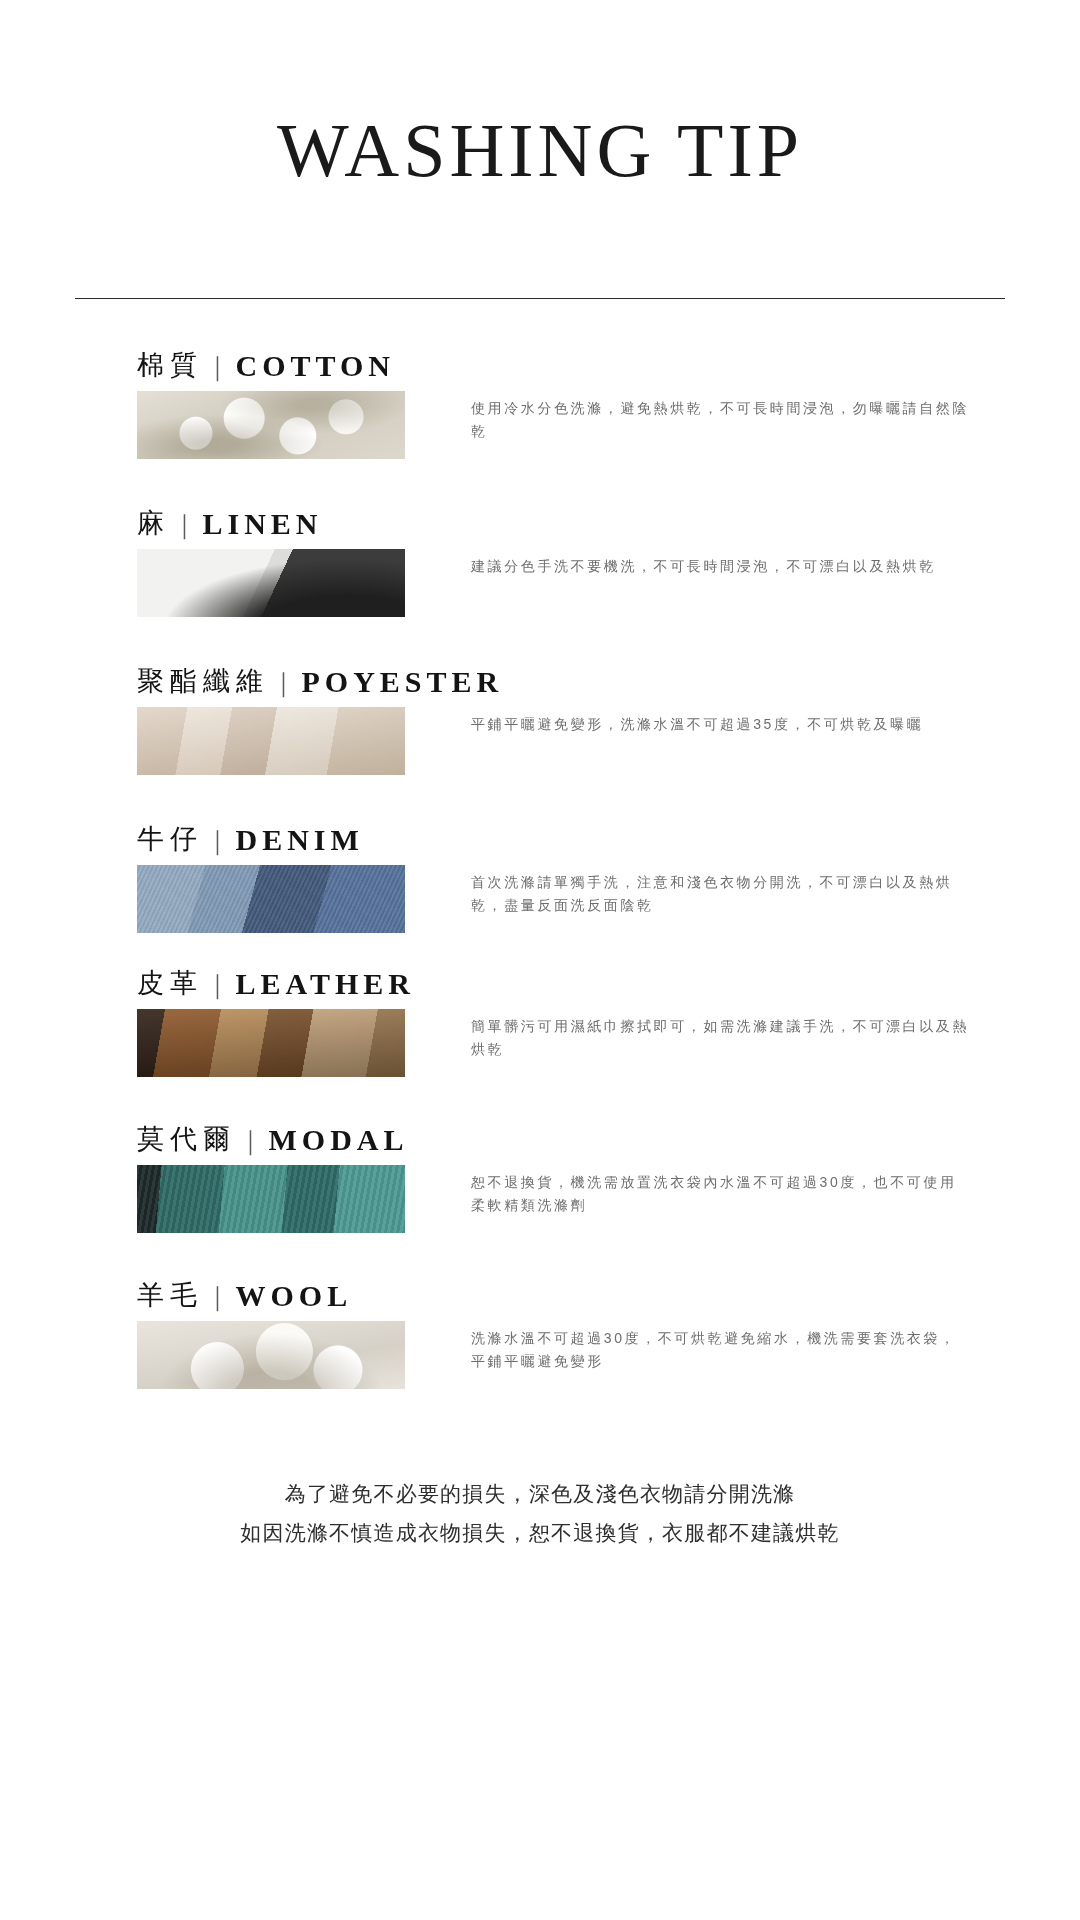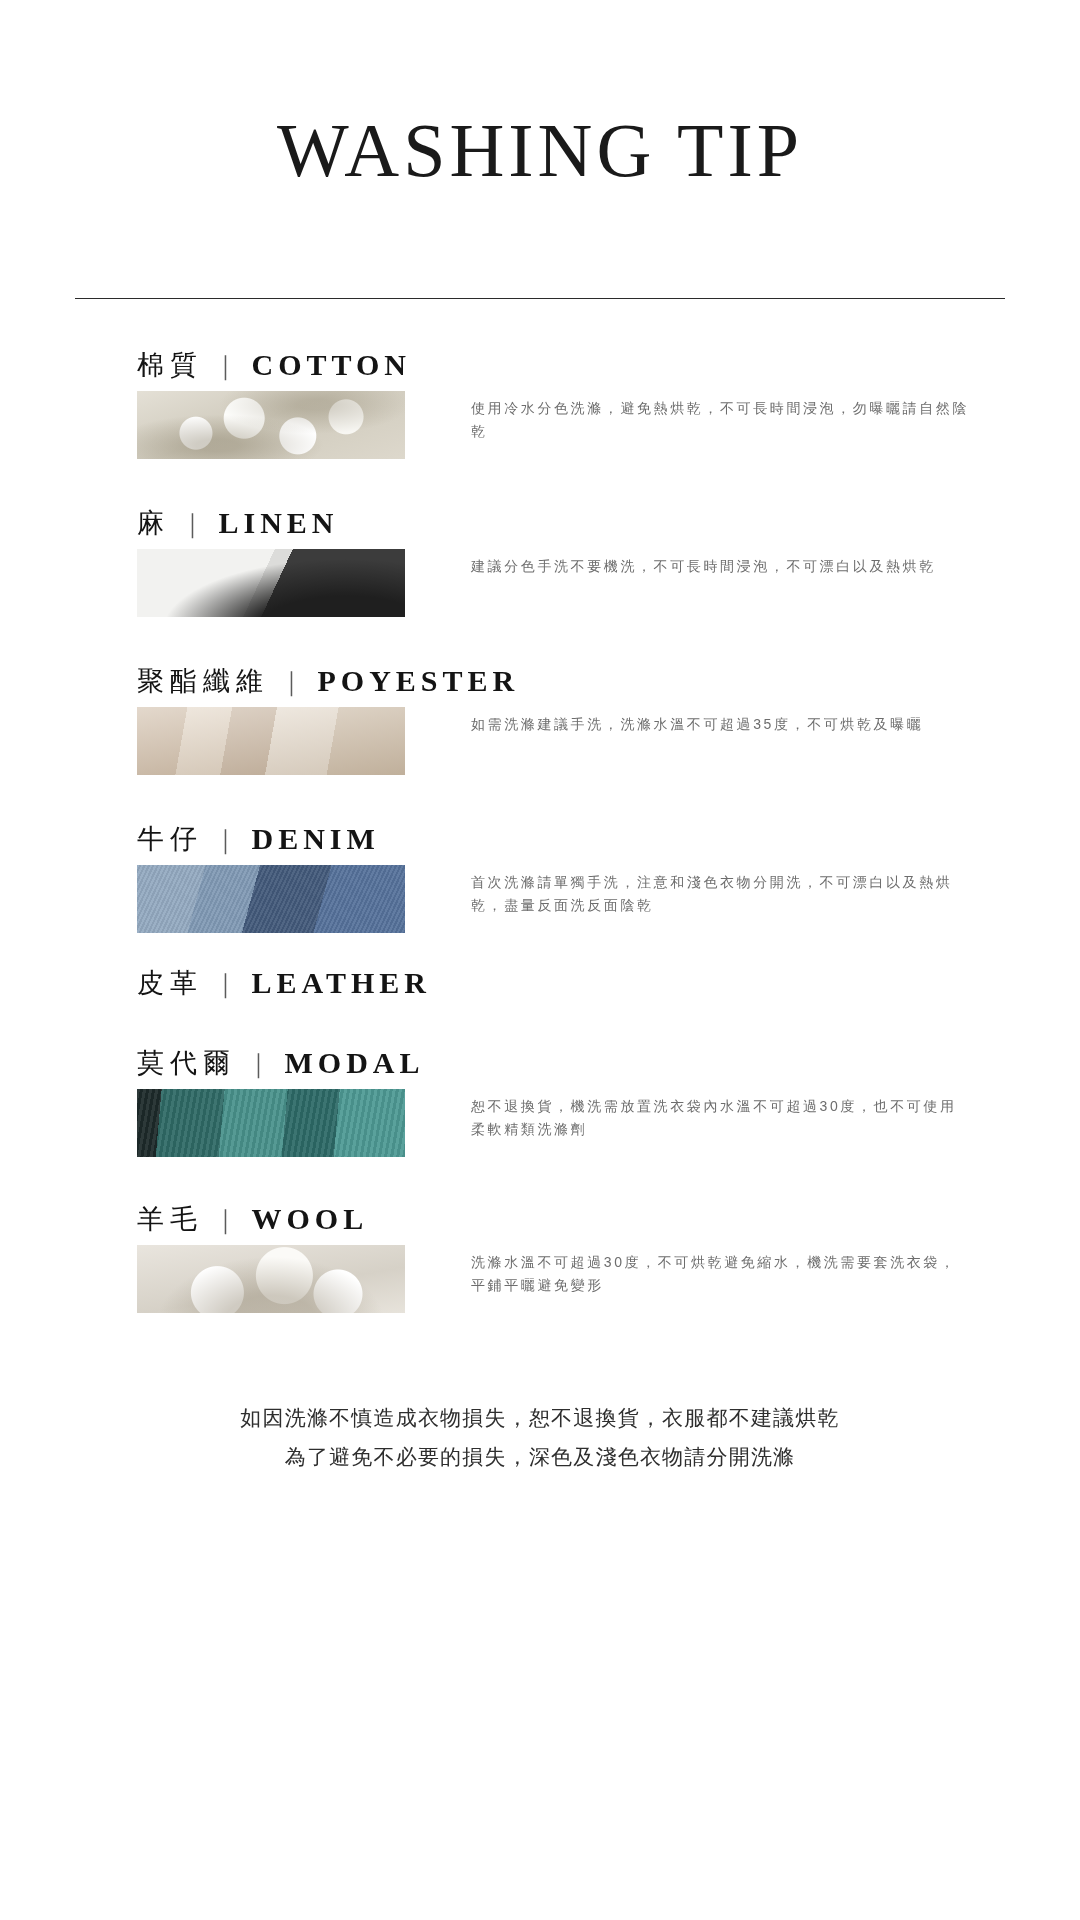--- a/index.html
+++ b/index.html
@@ -52,22 +52,22 @@
     padding-right: 60px;
   }
 
   .section {
     position: relative;
     margin-bottom: 44px;
   }
 
   .sec-heading {
     display: flex;
-    align-items: center;
-    gap: 8px;
+    align-items: flex-end;
+    gap: 0px;
     margin-bottom: 8px;
   }
   .sec-cn {
     font-family: "Liberation Serif", serif;
     font-size: 27px;
     letter-spacing: 6px;
     color: #141414;
     font-weight: 400;
   }
   .sec-bar {
@@ -250,21 +250,21 @@
     </div>
 
     <div class="section s-poly">
       <div class="sec-heading">
         <span class="sec-cn">聚酯纖維</span>
         <span class="sec-bar">｜</span>
         <span class="sec-en">POYESTER</span>
       </div>
       <div class="sec-body">
         <div class="thumb t-poly"></div>
-        <div class="desc">如需洗滌建議手洗，洗滌水溫不可超過35度，不可烘乾及曝曬</div>
+        <div class="desc">平鋪平曬避免變形，洗滌水溫不可超過35度，不可烘乾及曝曬</div>
       </div>
     </div>
 
     <div class="section s-denim">
       <div class="sec-heading">
         <span class="sec-cn">牛仔</span>
         <span class="sec-bar">｜</span>
         <span class="sec-en">DENIM</span>
       </div>
       <div class="sec-body">
@@ -272,20 +272,24 @@
         <div class="desc">首次洗滌請單獨手洗，注意和淺色衣物分開洗，不可漂白以及熱烘乾，盡量反面洗反面陰乾</div>
       </div>
     </div>
 
     <div class="section s-leather">
       <div class="sec-heading">
         <span class="sec-cn">皮革</span>
         <span class="sec-bar">｜</span>
         <span class="sec-en">LEATHER</span>
       </div>
+      <div class="sec-body">
+        <div class="thumb t-leather"></div>
+        <div class="desc">簡單髒污可用濕紙巾擦拭即可，如需洗滌建議手洗，不可漂白以及熱烘乾</div>
+      </div>
     </div>
 
     <div class="section s-modal">
       <div class="sec-heading">
         <span class="sec-cn">莫代爾</span>
         <span class="sec-bar">｜</span>
         <span class="sec-en">MODAL</span>
       </div>
       <div class="sec-body">
         <div class="thumb t-modal"></div>
@@ -301,17 +305,17 @@
       </div>
       <div class="sec-body">
         <div class="thumb t-wool"></div>
         <div class="desc">洗滌水溫不可超過30度，不可烘乾避免縮水，機洗需要套洗衣袋，平鋪平曬避免變形</div>
       </div>
     </div>
 
   </div>
 
   <div class="footer">
+    <div>為了避免不必要的損失，深色及淺色衣物請分開洗滌</div>
     <div>如因洗滌不慎造成衣物損失，恕不退換貨，衣服都不建議烘乾</div>
-    <div>為了避免不必要的損失，深色及淺色衣物請分開洗滌</div>
   </div>
 
 </div>
 
 </body></html>

